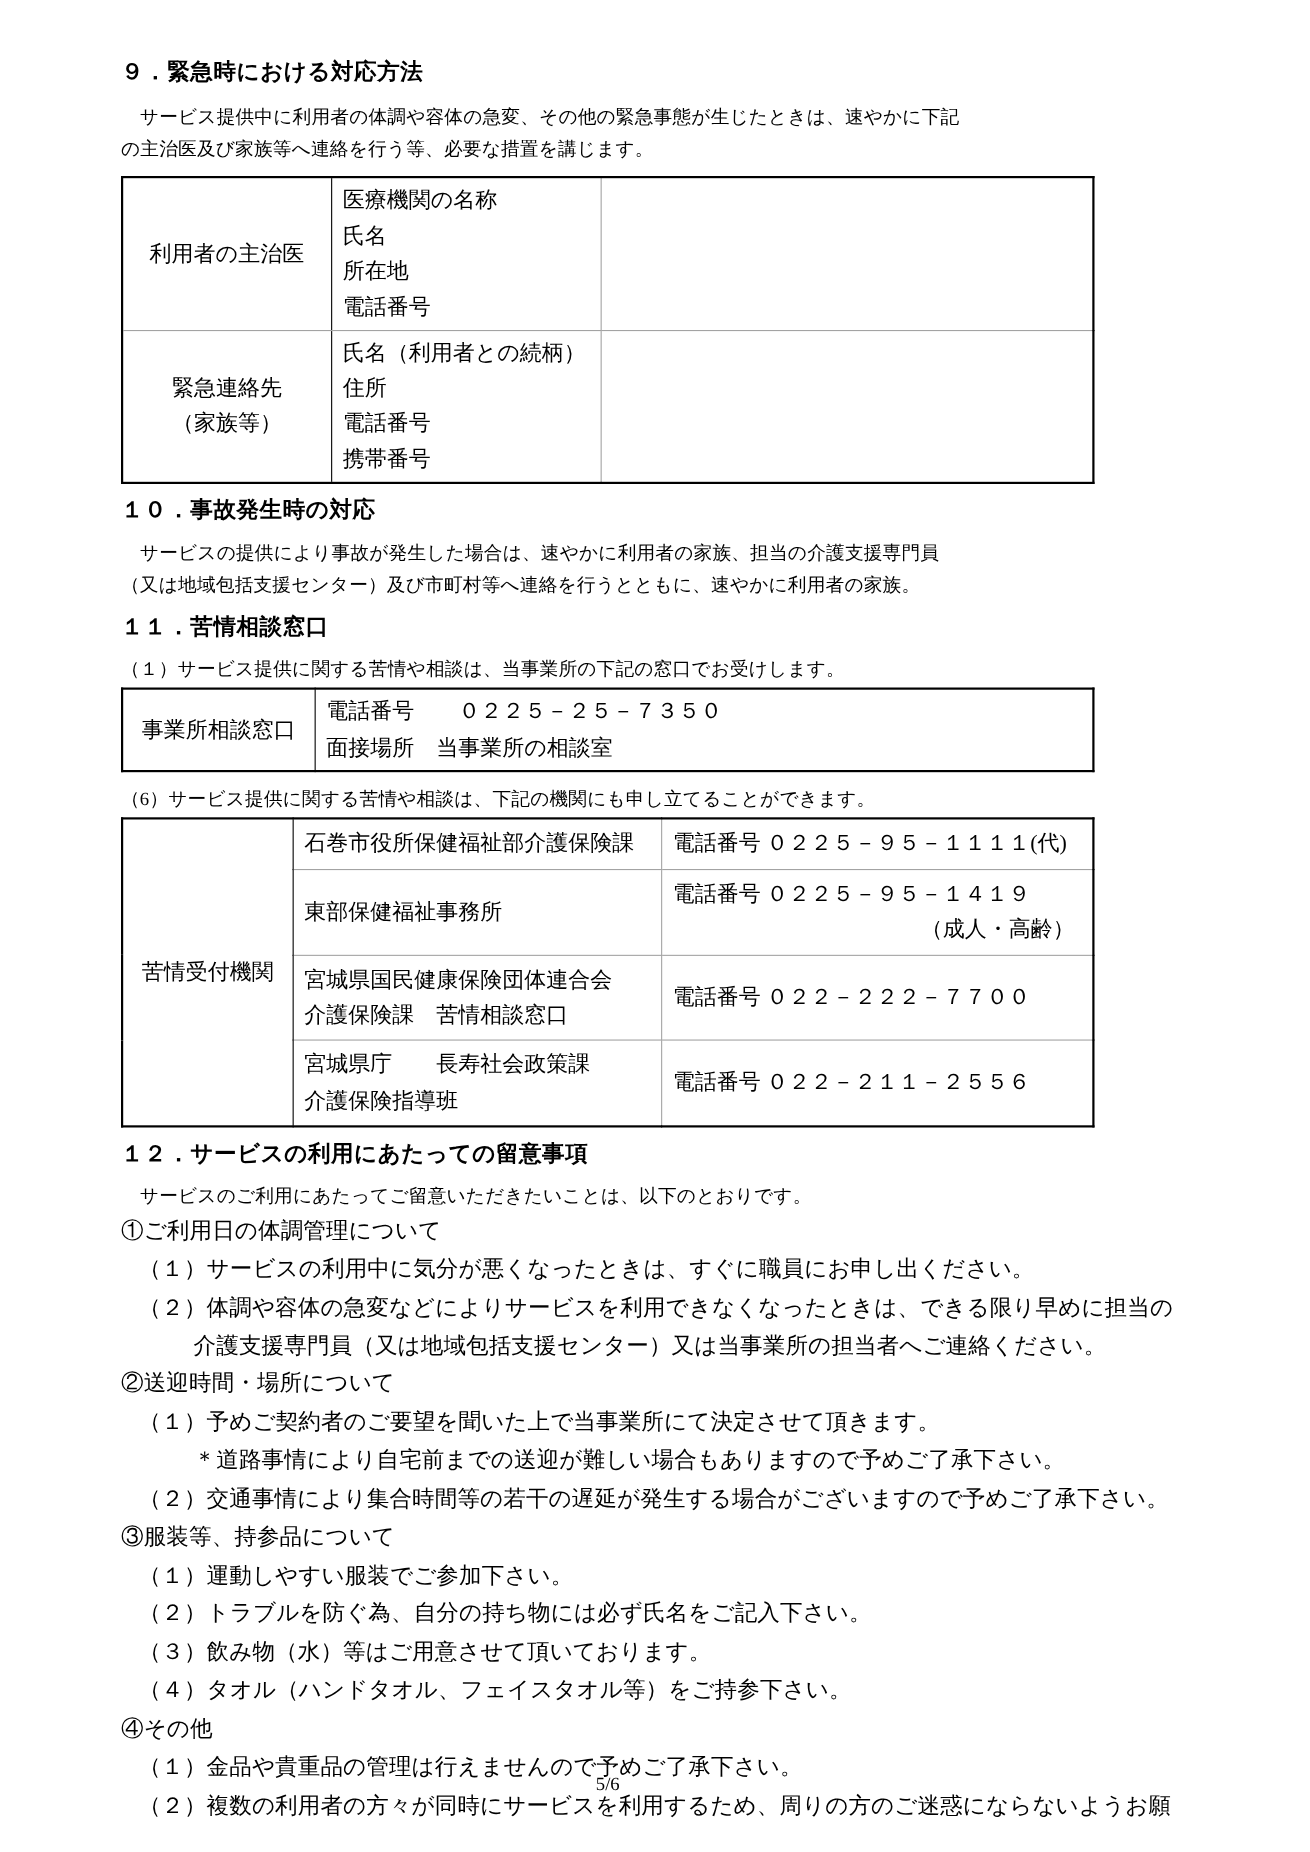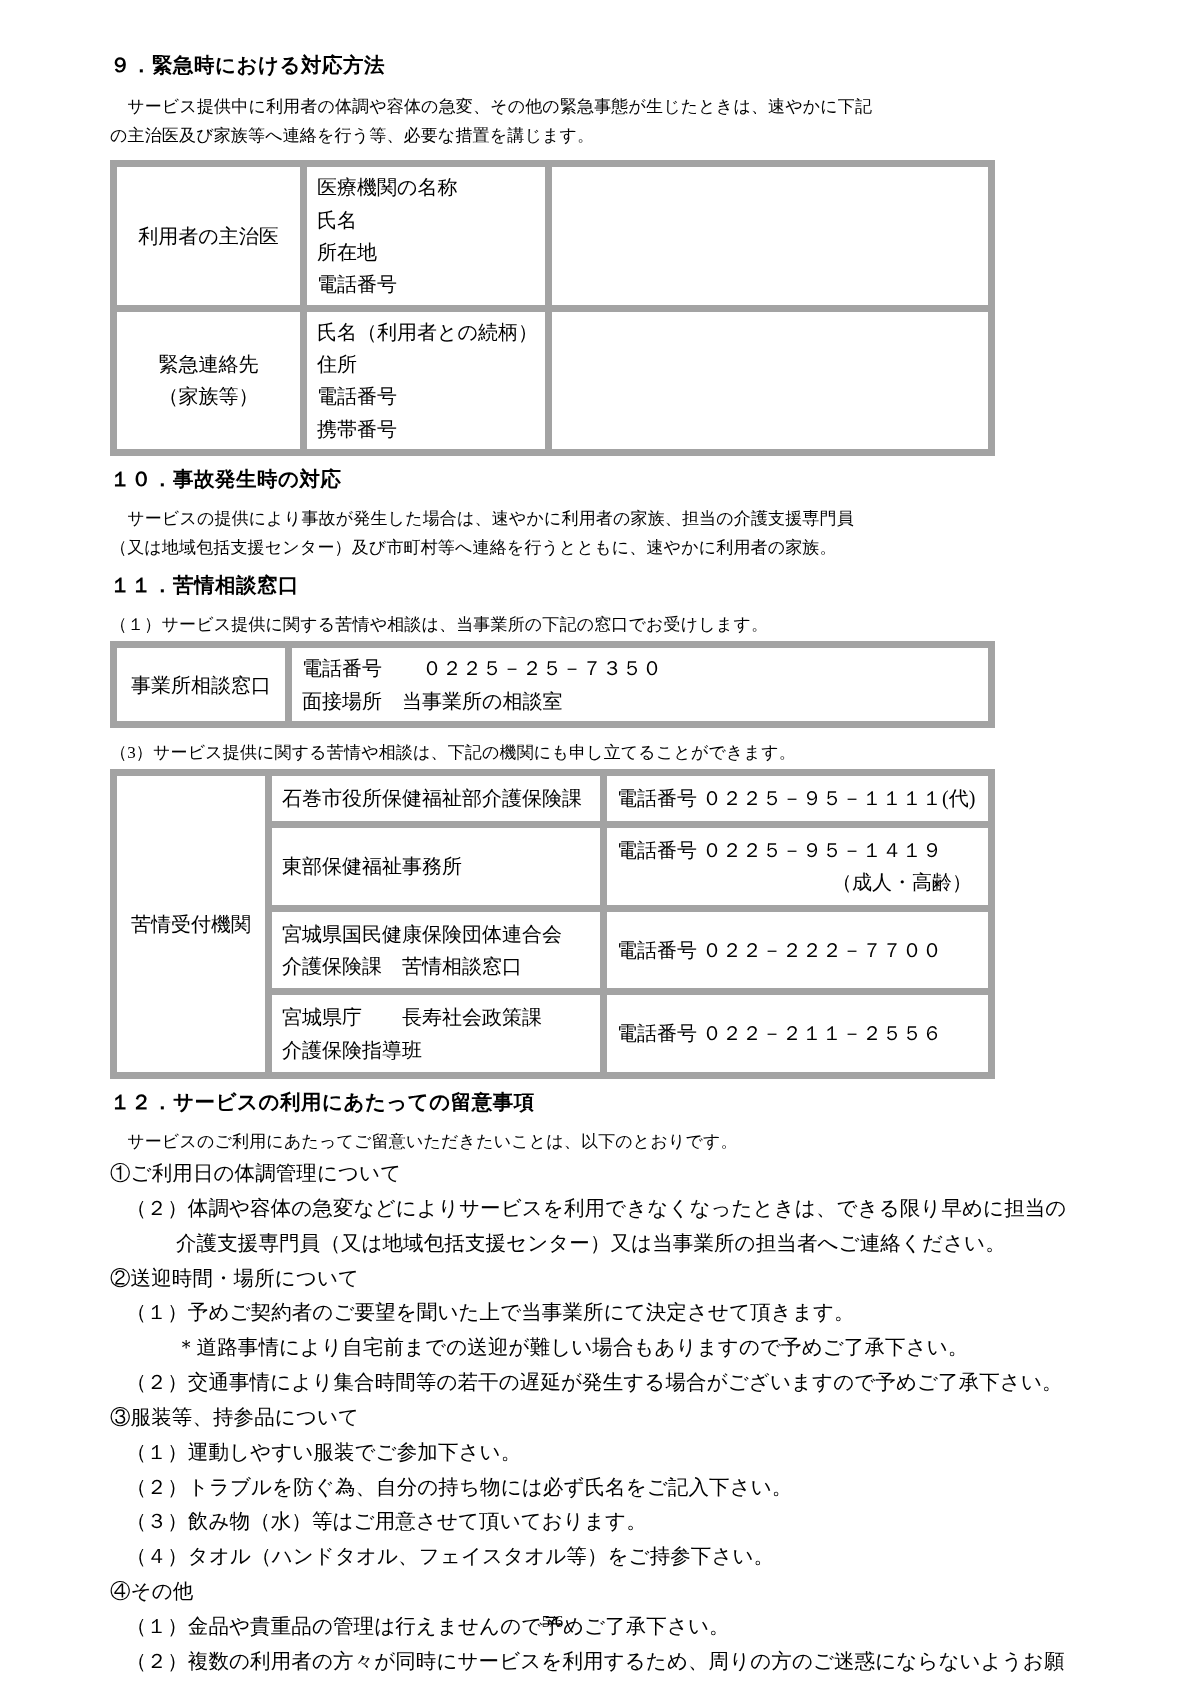--- a/index.html
+++ b/index.html
@@ -60,21 +60,21 @@
   table {
     border-collapse: collapse;
     width: 100%;
     table-layout: fixed;
     margin: 2px 0 10px 0;
   }
   table.outer {
     border: 2.5px solid #000;
   }
   td {
-    border: 7px solid #a3a3a3;
+    border: 1px solid #a3a3a3;
     font-size: 20px;
     vertical-align: middle;
     padding: 4px 10px;
     line-height: 1.62;
   }
   td.label {
     text-align: center;
     border-right: 1.4px solid #000;
   }
   td.stack {
@@ -176,21 +176,21 @@
       <tr>
         <td class="label">事業所相談窓口</td>
         <td class="stack">
           <div class="cellline">電話番号　　０２２５－２５－７３５０</div>
           <div class="cellline">面接場所　当事業所の相談室</div>
         </td>
       </tr>
     </tbody>
   </table>
 
-  <p class="para">（3）サービス提供に関する苦情や相談は、下記の機関にも申し立てることができます。</p>
+  <p class="para">（6）サービス提供に関する苦情や相談は、下記の機関にも申し立てることができます。</p>
 
   <table class="outer t3">
     <colgroup>
         <col class="c1">
         <col class="c2">
         <col class="c3">
       </colgroup>
     <tbody>
       <tr>
         <td class="label" rowspan="4">苦情受付機関</td>
@@ -228,20 +228,21 @@
           <div class="cellline">電話番号 ０２２－２１１－２５５６</div>
         </td>
       </tr>
     </tbody>
   </table>
 
   <h2 class="section-heading tight">１２．サービスの利用にあたっての留意事項</h2>
   <p class="para">　サービスのご利用にあたってご留意いただきたいことは、以下のとおりです。</p>
 
   <p class="list-line lvl0">①ご利用日の体調管理について</p>
+  <p class="list-line lvl1">（１）サービスの利用中に気分が悪くなったときは、すぐに職員にお申し出ください。</p>
   <p class="list-line lvl1">（２）体調や容体の急変などによりサービスを利用できなくなったときは、できる限り早めに担当の</p>
   <p class="list-line lvl2">介護支援専門員（又は地域包括支援センター）又は当事業所の担当者へご連絡ください。</p>
 
   <p class="list-line lvl0">②送迎時間・場所について</p>
   <p class="list-line lvl1">（１）予めご契約者のご要望を聞いた上で当事業所にて決定させて頂きます。</p>
   <p class="list-line lvl2">＊道路事情により自宅前までの送迎が難しい場合もありますので予めご了承下さい。</p>
   <p class="list-line lvl1">（２）交通事情により集合時間等の若干の遅延が発生する場合がございますので予めご了承下さい。</p>
 
   <p class="list-line lvl0">③服装等、持参品について</p>
   <p class="list-line lvl1">（１）運動しやすい服装でご参加下さい。</p>

